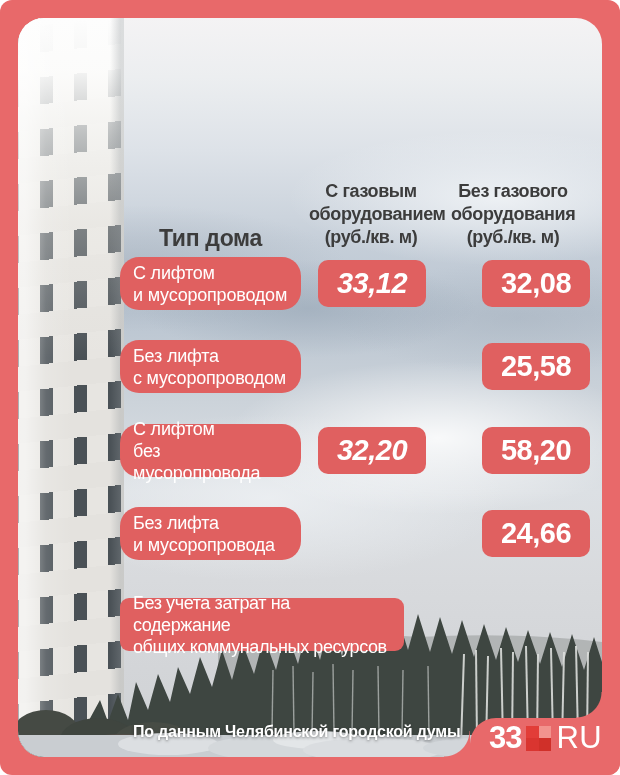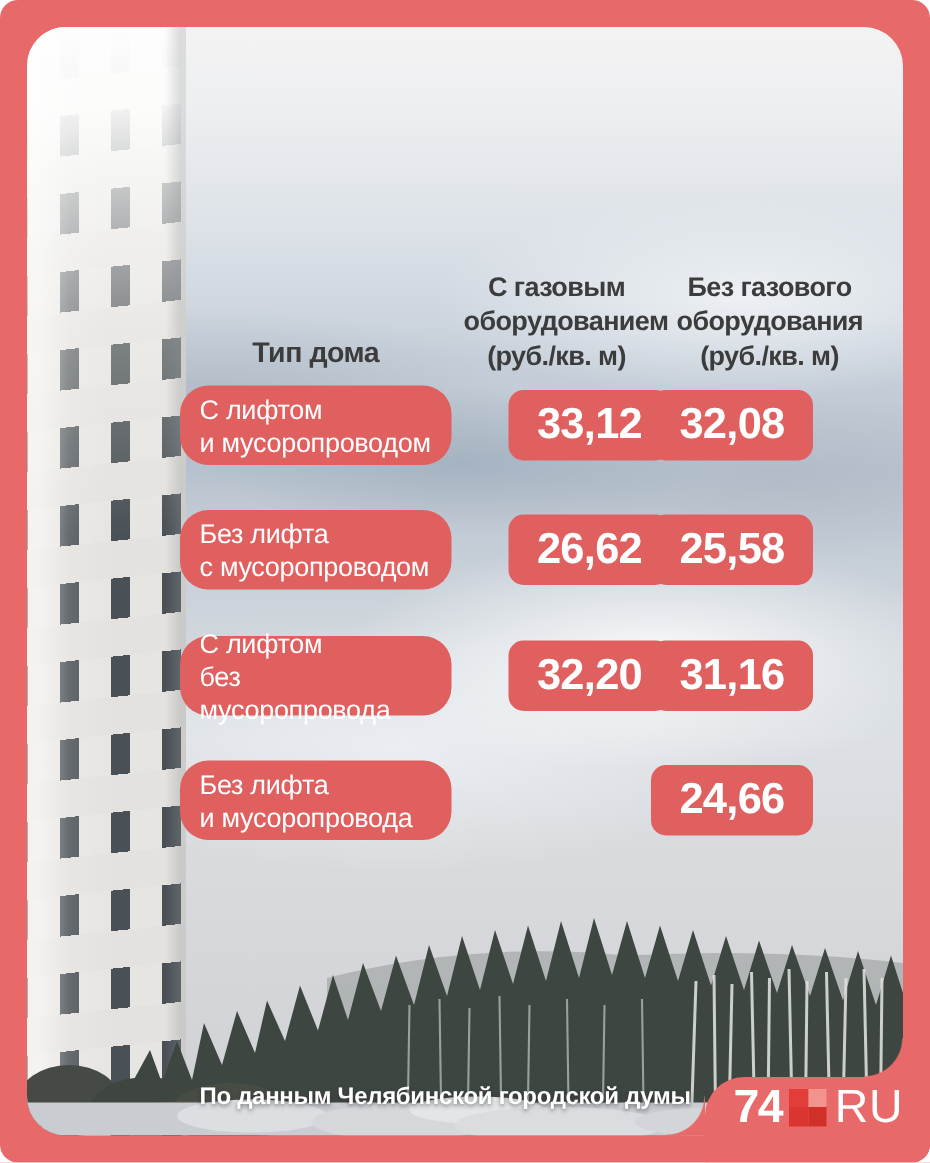--- a/index.html
+++ b/index.html
@@ -61,39 +61,39 @@
 
   .col-header{
     position:absolute;top:180px;width:124px;
     text-align:center;font-size:18px;line-height:23px;font-weight:700;
     letter-spacing:-0.4px;color:#3c3c3c;white-space:pre-line;
   }
   .col-header.gas{left:309px;}
   .col-header.nogas{left:451px;}
   .type-header{
     position:absolute;left:120px;top:225px;width:181px;
-    text-align:center;font-size:19px;font-weight:700;color:#3c3c3c;letter-spacing:-0.3px;
+    text-align:center;font-size:23px;font-weight:700;color:#3c3c3c;letter-spacing:-0.3px;
   }
 
   .label-box{
     position:absolute;left:120px;width:181px;height:53px;
     background:#e06060;border-radius:19px;
     display:flex;align-items:center;
     padding:4px 13px;
     font-size:18px;line-height:22px;font-weight:400;letter-spacing:-0.2px;
     color:#ffffff;white-space:pre-line;
   }
   .value-box{
     position:absolute;width:108px;height:47px;
     background:#e06060;border-radius:10px;
     display:flex;align-items:center;justify-content:center;
     font-size:29px;font-weight:700;color:#ffffff;letter-spacing:-0.5px;
   }
-  .value-box.gas{left:339px;}
-  .value-box.nogas{left:434px;}
+  .value-box.gas{left:318px;font-style:italic;}
+  .value-box.nogas{left:482px;}
 
   .note-box{
     position:absolute;left:120px;top:598px;width:284px;height:53px;
     background:#e06060;border-radius:9px;
     display:flex;align-items:center;
     padding:4px 13px;
     font-size:18px;line-height:22px;color:#ffffff;letter-spacing:-0.4px;white-space:pre-line;
   }
 
   .source{
@@ -184,42 +184,43 @@
 оборудования
 (руб./кв. м)</div>
 
     <div class="label-box" style="top:257px">С лифтом
 и мусоропроводом</div>
     <div class="value-box gas" style="top:260px">33,12</div>
     <div class="value-box nogas" style="top:260px">32,08</div>
 
     <div class="label-box" style="top:340px">Без лифта
 с мусоропроводом</div>
-    <div class="value-box gas" style="top:343px">26,62</div>
     <div class="value-box nogas" style="top:343px">25,58</div>
 
     <div class="label-box" style="top:424px">С лифтом
 без мусоропровода</div>
     <div class="value-box gas" style="top:427px">32,20</div>
-    <div class="value-box nogas" style="top:427px">31,16</div>
+    <div class="value-box nogas" style="top:427px">58,20</div>
 
     <div class="label-box" style="top:507px">Без лифта
 и мусоропровода</div>
     <div class="value-box nogas" style="top:510px">24,66</div>
 
+    <div class="note-box">Без учета затрат на содержание
+общих коммунальных ресурсов</div>
 
     <div class="source">По данным Челябинской городской думы</div>
   </div>
 
   <div class="logo-tab"></div>
   <div class="fillet left"></div>
   <div class="fillet top"></div>
 
   <div class="logo">
-    <span class="seven4">74</span>
+    <span class="seven4">33</span>
     <span class="logo-square">
       <span style="background:#e23d38"></span>
       <span style="background:#f2938e"></span>
       <span style="background:#da3530"></span>
       <span style="background:#d03029"></span>
     </span>
     <span class="ru">RU</span>
   </div>
 
 </div>

